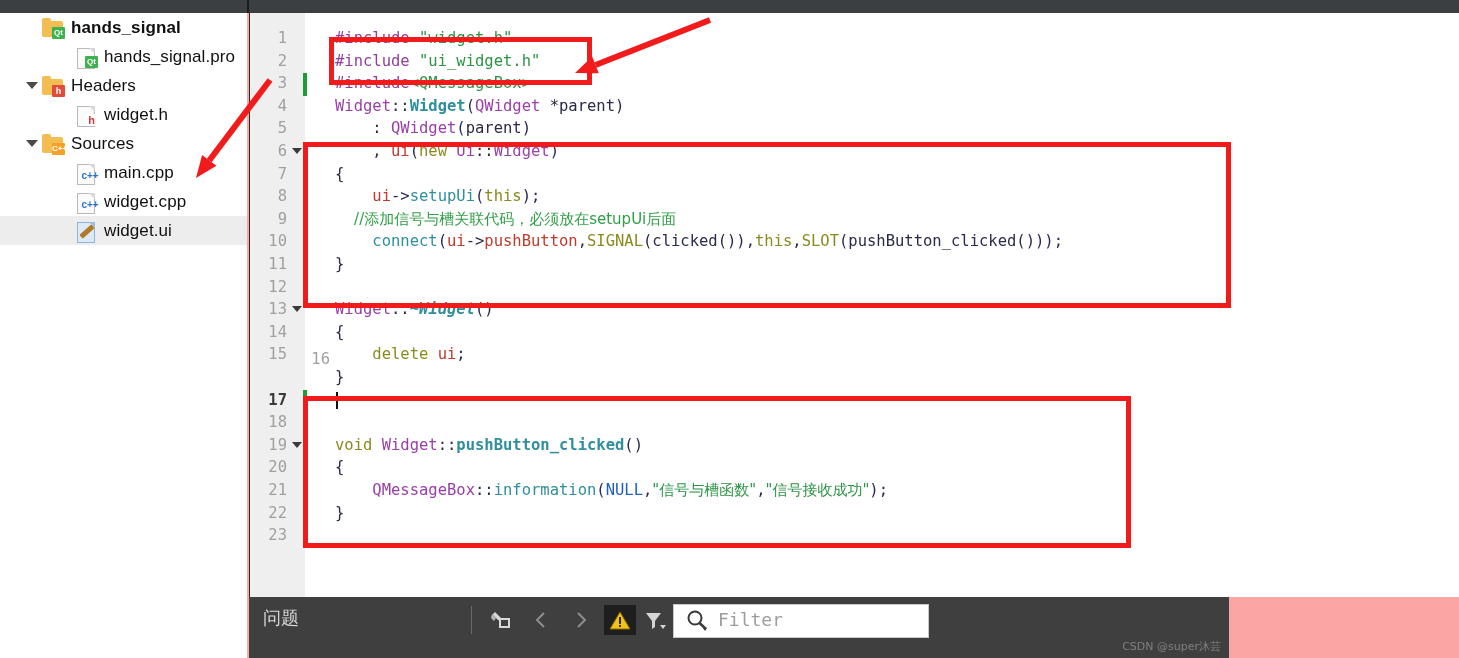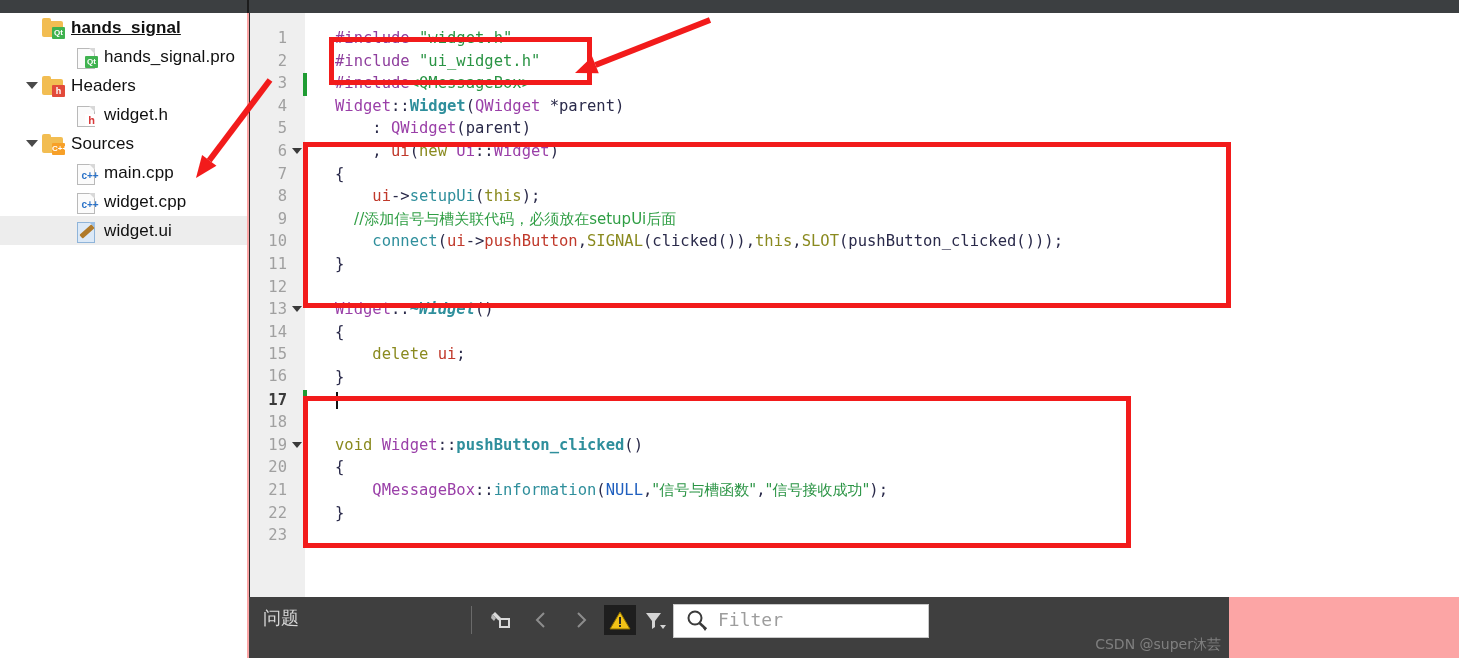--- a/index.html
+++ b/index.html
@@ -41,21 +41,21 @@
     display: flex;
     align-items: center;
     white-space: nowrap;
   }
   .tree-row.selected { background: #ededed; }
   .tree-label {
     font-size: 17px;
     color: #101010;
     letter-spacing: 0.1px;
   }
-  .tree-label.bold { font-weight: bold; text-decoration: underline; }
+  .tree-label.bold { font-weight: bold; }
   .expander {
     width: 20px; height: 29px;
     display: inline-flex;
     align-items: center; justify-content: center;
     flex: 0 0 20px;
   }
   .expander .tri {
     width: 0; height: 0;
     border-left: 6px solid transparent;
     border-right: 6px solid transparent;
@@ -238,21 +238,21 @@
   }
   .filter-ph {
     position: absolute; left: 44px; top: 4px;
     color: #9d9d9d;
     font-size: 18px;
     font-family: "DejaVu Sans Mono", monospace;
   }
   .watermark {
     position: absolute; right: 8px; bottom: 4px;
     color: #8b8b8b;
-    font-size: 14px;
+    font-size: 11px;
     font-family: "DejaVu Sans", sans-serif;
     opacity: 0.85;
     white-space: nowrap;
   }
 
   
   .redbox {
     position: absolute;
     border: 5px solid #f21b1b;
     box-sizing: border-box;
@@ -411,21 +411,21 @@
         <div class="ln" style="top: 217.4px;">10</div>
         <div class="chbar" style="top: 218.4px; height: 22.6px;"></div>
         <div class="ln" style="top: 240px;">11</div>
         <div class="ln" style="top: 262.6px;">12</div>
         <div class="ln" style="top: 285.2px;">13</div>
         <div class="fold" style="top: 285.2px;">
           <span class="tri"></span>
         </div>
         <div class="ln" style="top: 307.8px;">14</div>
         <div class="ln" style="top: 330.4px;">15</div>
-        <div class="ln" style="top: 352px;">16</div>
+        <div class="ln" style="top: 335px; padding-left: 43px;">16</div>
         <div class="ln current" style="top: 375.6px;">17</div>
         <div class="chbar" style="top: 376.6px; height: 22.6px;"></div>
         <div class="ln" style="top: 398.2px;">18</div>
         <div class="chbar" style="top: 399.2px; height: 22.6px;"></div>
         <div class="ln" style="top: 420.8px;">19</div>
         <div class="fold" style="top: 420.8px;">
           <span class="tri"></span>
         </div>
         <div class="chbar" style="top: 421.8px; height: 22.6px;"></div>
         <div class="ln" style="top: 443.4px;">20</div>

